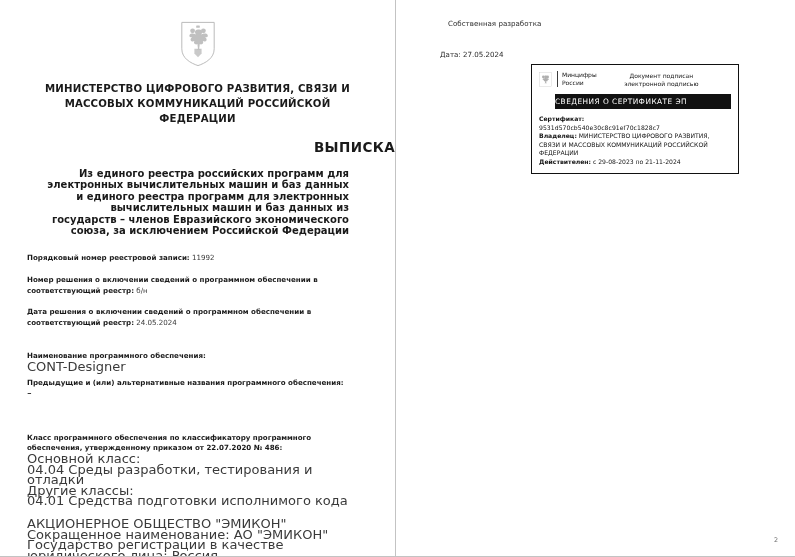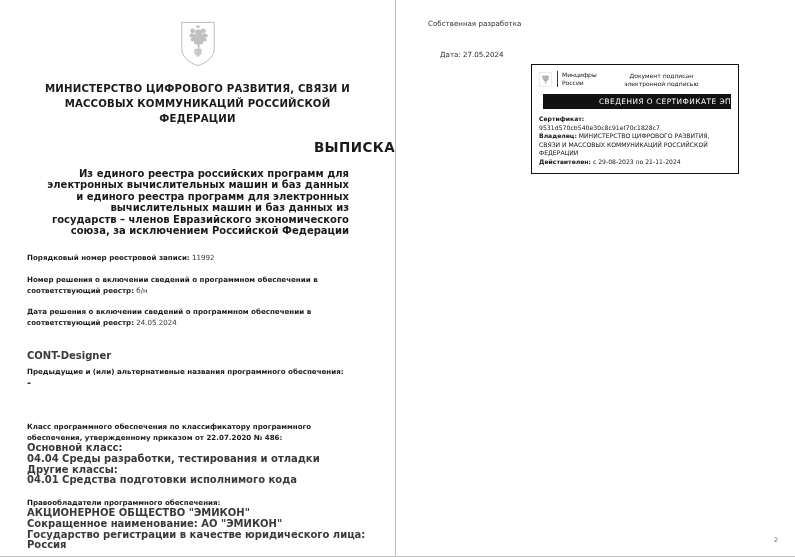--- a/index.html
+++ b/index.html
@@ -83,33 +83,33 @@
   }
   .field.tight { margin-bottom: 0; }
   .lbl {
     font-weight: bold;
   }
   .val {
     font-weight: normal;
     color: #3a3a3a;
   }
   .plain {
-    font-weight: bold;
+    font-weight: normal;
     color: #3a3a3a;
-    font-size: 10px;
+    font-size: 13px;
     line-height: 10.6px;
   }
   .gap-lg { height: 17px; }
   .gap-md { height: 12px; }
   .gap-sm { height: 5px; }
 
   
   .rp-note {
     position: absolute;
-    left: 32px;
+    left: 52px;
     top: 19px;
     font-size: 7.1px;
     color: #2c2c2c;
   }
   .rp-date {
     position: absolute;
     left: 44px;
     top: 50px;
     font-size: 7.1px;
     color: #2c2c2c;
@@ -157,24 +157,24 @@
     flex: 1;
     text-align: center;
     font-size: 6px;
     line-height: 8.2px;
     color: #141414;
     white-space: pre-line;
     padding-top: 1px;
     padding-right: 10px;
   }
   .stamp-bar {
-    margin: 6px 0 6px 4px;
+    margin: 6px 0 6px 16px;
     background: #111111;
     color: #ffffff;
-    text-align: right;
+    text-align: left;
     font-size: 7.4px;
     letter-spacing: .45px;
     padding: 2.5px 0 3px 0;
   }
   .stamp-rows {
     font-size: 6.1px;
     line-height: 8.6px;
     color: #141414;
   }
   .stamp-rows b { font-weight: bold; }
@@ -221,20 +221,21 @@
       </div>
 
       <div class="field">
         <span class="lbl">Дата решения о включении сведений о программном обеспечении в соответствующий реестр:</span>
         <span class="val">24.05.2024</span>
       </div>
 
       <div class="gap-md"></div>
 
       <div class="field tight">
+        <div class="lbl">Наименование программного обеспечения:</div>
         <div class="plain">CONT-Designer</div>
       </div>
 
       <div class="gap-sm"></div>
 
       <div class="field tight">
         <div class="lbl">Предыдущие и (или) альтернативные названия программного обеспечения:</div>
         <div class="plain">-</div>
       </div>
 
@@ -245,21 +246,20 @@
         <div class="lbl">Класс программного обеспечения по классификатору программного обеспечения, утвержденному приказом от 22.07.2020 № 486:</div>
         <div class="plain">Основной класс:</div>
         <div class="plain">04.04 Среды разработки, тестирования и отладки</div>
         <div class="plain">Другие классы:</div>
         <div class="plain">04.01 Средства подготовки исполнимого кода</div>
       </div>
 
       <div class="gap-md"></div>
 
       <div class="field tight">
-        <div class="lbl">Правообладатели программного обеспечения:</div>
         <div class="plain">АКЦИОНЕРНОЕ ОБЩЕСТВО "ЭМИКОН"</div>
         <div class="plain">Сокращенное наименование: АО "ЭМИКОН"</div>
         <div class="plain">Государство регистрации в качестве юридического лица: Россия</div>
 
       </div>
 
     </div>
   </div>
 
   <div class="page page-right">

